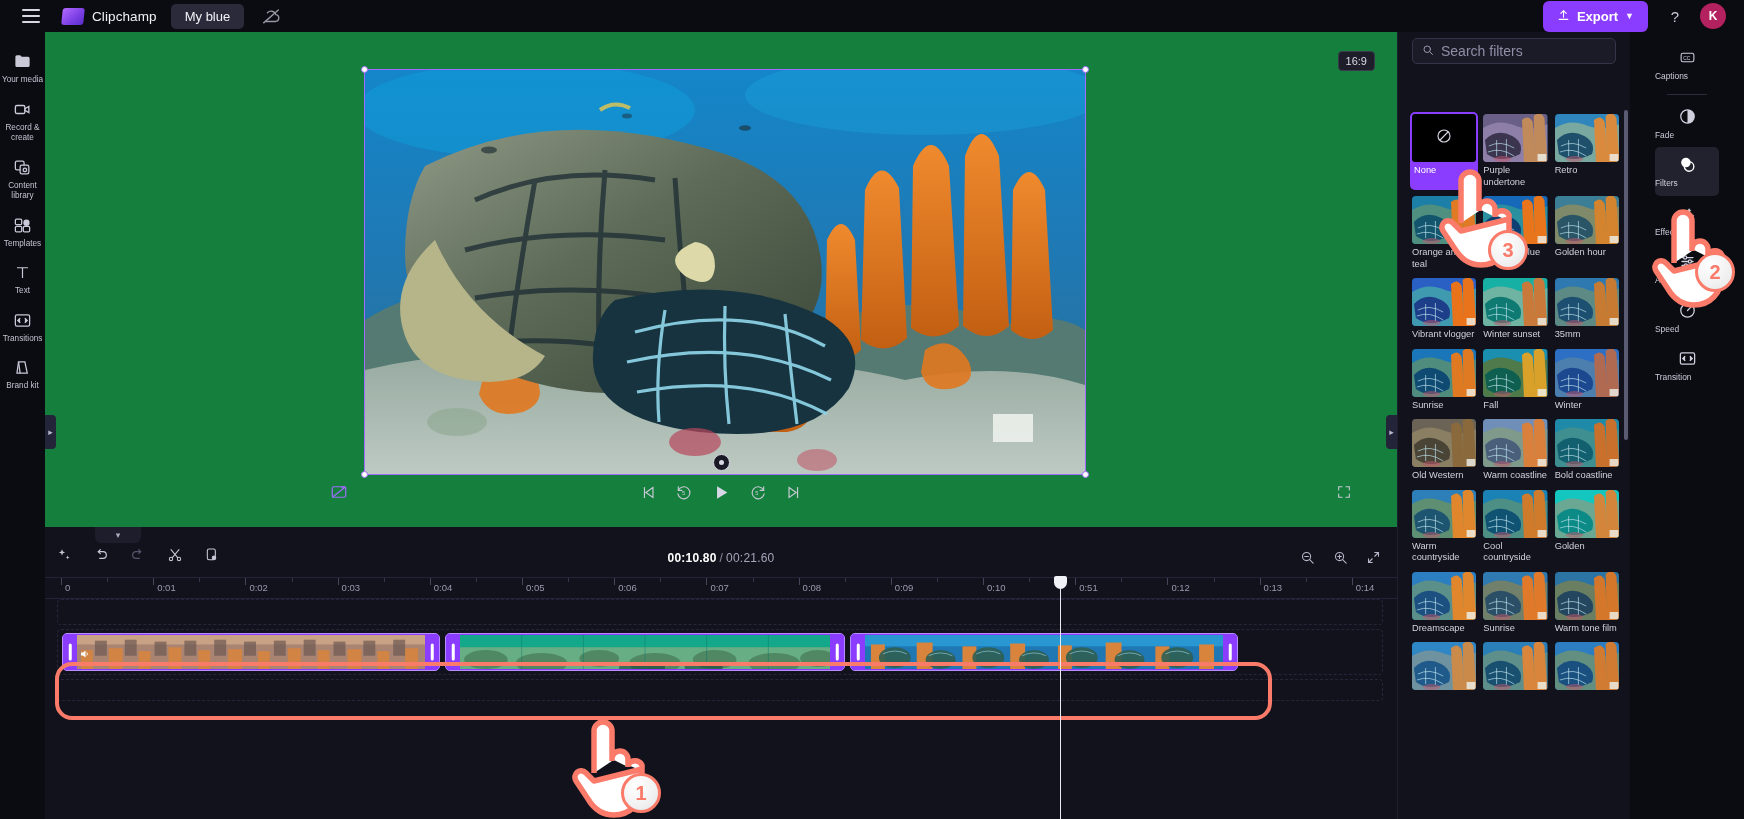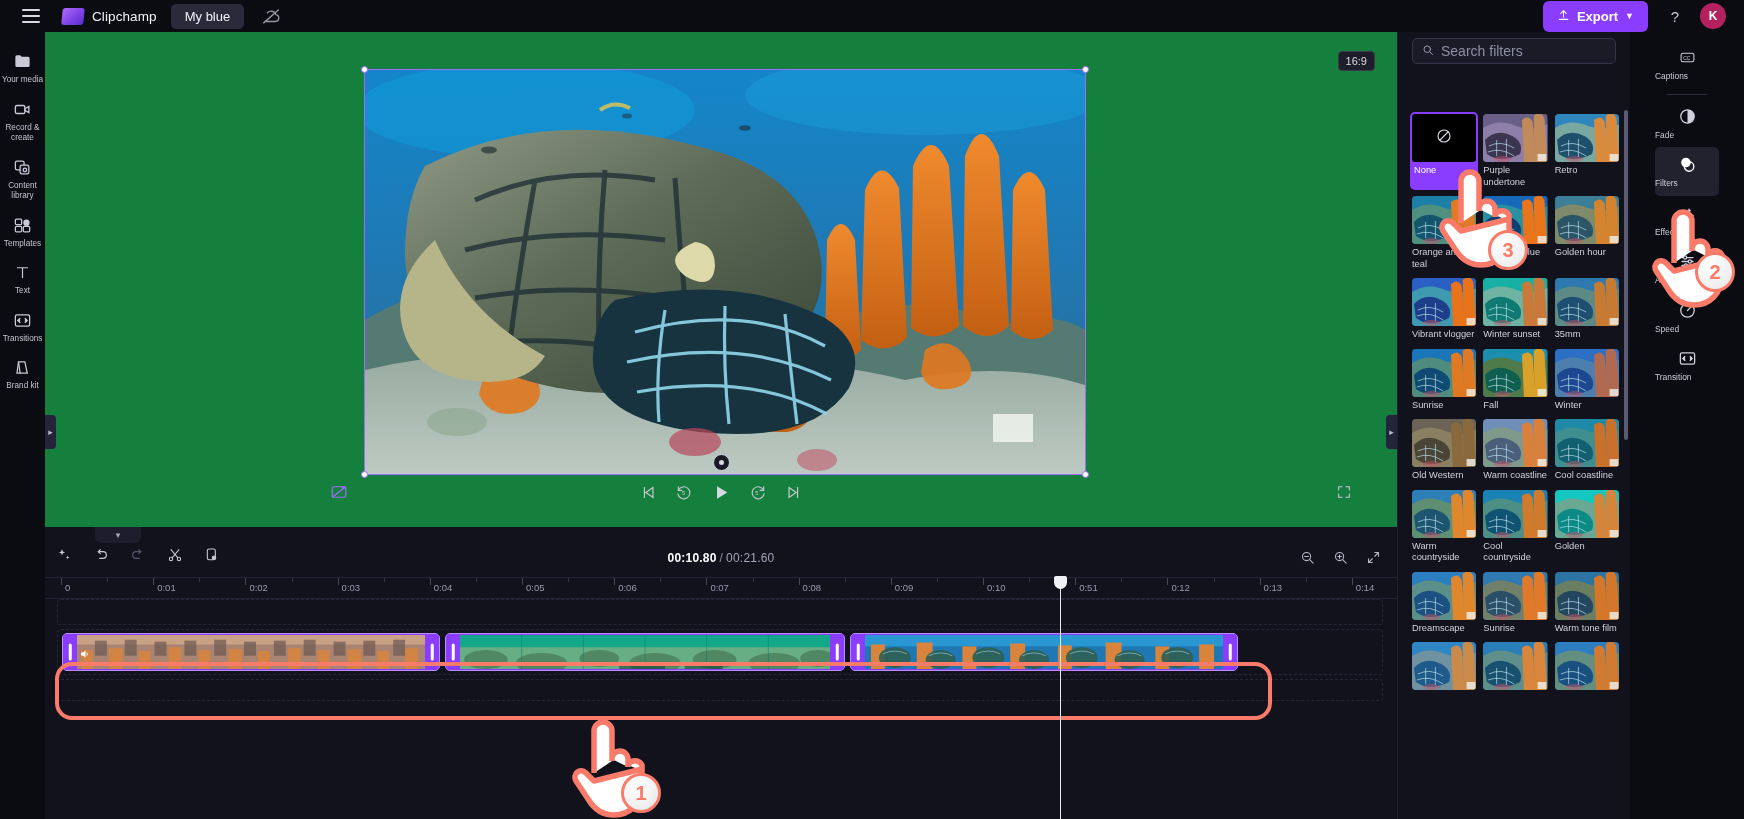--- a/index.html
+++ b/index.html
@@ -996,21 +996,21 @@
               <path d="M0 14 Q16 4 34 12 Q52 18 66 10 L66 48 L0 48Z" fill="#3f8f90"></path>
               <path d="M40 6 q7-6 11 2 l3 40 h-12z" fill="#c9702c"></path>
               <path d="M52 2 q7-6 11 2 l3 44 h-13z" fill="#c9702c"></path>
               <path d="M2 26 q12-12 28-4 q12 6 8 18 q-20 10-34 0z" fill="#12606f"></path>
               <g stroke="#bfe6f0" stroke-width=".9" fill="none" opacity=".75">
                 <path d="M6 32q12-6 26 2M5 38q13-5 27 4M14 26v16M24 25v18"></path>
               </g>
               <rect x="56" y="40" width="9" height="7" fill="#eef2ee" opacity=".8"></rect>
               <ellipse cx="20" cy="45" rx="9" ry="3" fill="#c2566a" opacity=".5"></ellipse>
             </svg></div>
-          <div class="flabel">Cool coastline</div>
+          <div class="flabel">Bold coastline</div>
         </div>
         <div class="fcell">
           <div class="fthumb"><svg width="100%" height="100%" viewBox="0 0 66 48" preserveAspectRatio="none">
               <rect width="66" height="48" fill="#2d7fb8"></rect>
               <path d="M0 14 Q16 4 34 12 Q52 18 66 10 L66 48 L0 48Z" fill="#5e8f72"></path>
               <path d="M40 6 q7-6 11 2 l3 40 h-12z" fill="#e0862c"></path>
               <path d="M52 2 q7-6 11 2 l3 44 h-13z" fill="#e0862c"></path>
               <path d="M2 26 q12-12 28-4 q12 6 8 18 q-20 10-34 0z" fill="#1d5570"></path>
               <g stroke="#bfe6f0" stroke-width=".9" fill="none" opacity=".75">
                 <path d="M6 32q12-6 26 2M5 38q13-5 27 4M14 26v16M24 25v18"></path>

